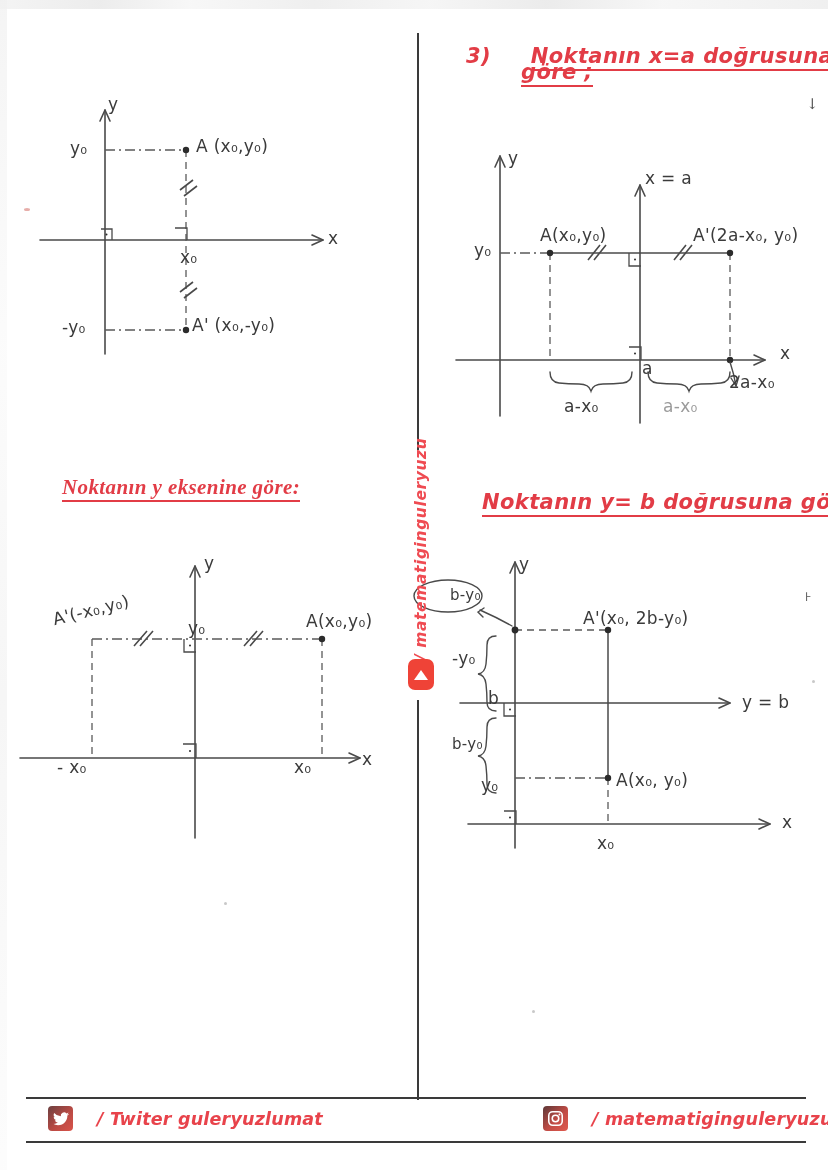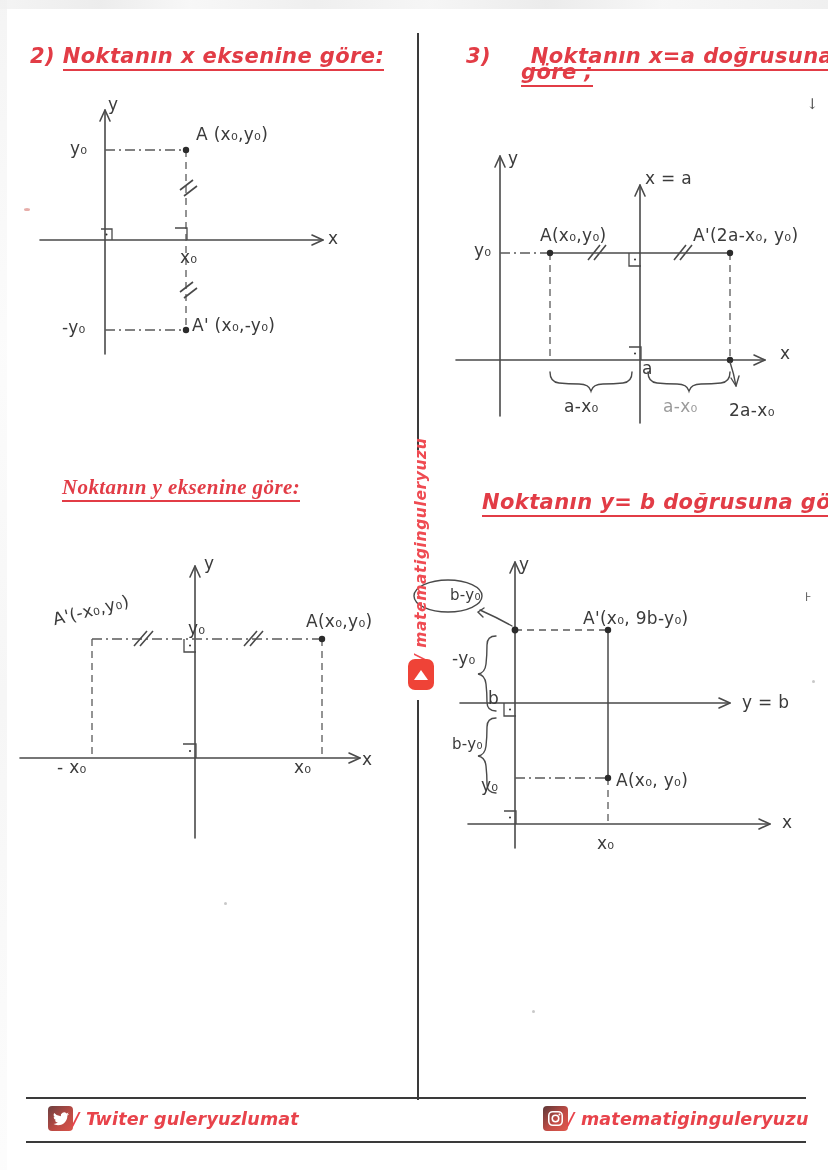--- a/index.html
+++ b/index.html
@@ -69,21 +69,21 @@
   .wm-badge .tri{
     width:0;height:0;border-left:7px solid transparent;border-right:7px solid transparent;
     border-bottom:10px solid #fff;
   }
 
   
   .footer{position:absolute;left:26px;top:1097px;width:780px;height:46px;}
   .frule{position:absolute;left:0;width:780px;background:#3a3a3a;}
   .frule.top{top:0;height:2.4px;}
   .frule.bot{top:44px;height:2.4px;}
-  .fitem{position:absolute;top:9px;display:flex;align-items:center;gap:0;}
+  .fitem{position:absolute;top:9px;display:flex;align-items:center;gap:24px;}
   .ficon{width:25px;height:25px;border-radius:4px;display:flex;align-items:center;justify-content:center;flex:0 0 auto;}
   .ficon.tw{background:linear-gradient(135deg,#6b4040,#b94a44 55%,#d9534a);}
   .ficon.ig{background:linear-gradient(135deg,#5c3838,#c14b45 55%,#e05a4e);}
   .fhandle{
     color:#e8434b;font-family:"DejaVu Sans", sans-serif;
     font-style:italic;font-weight:600;font-size:17.5px;letter-spacing:.2px;white-space:nowrap;
   }
   .margin-mark{position:absolute;color:#555;font-size:15px;font-family:"DejaVu Serif",serif;}
 </style>
 </head>
@@ -93,24 +93,20 @@
 
   <div class="scan-top"></div>
   <div class="scan-left"></div>
   <div class="speck" style="left:24px;top:208px;width:6px;height:3px;background:#d36b64;"></div>
   <div class="speck" style="left:532px;top:1010px;width:3px;height:3px;"></div>
   <div class="speck" style="left:224px;top:902px;width:3px;height:3px;"></div>
 
   <div class="vdiv" style="left:417px;top:33px;height:417px;"></div>
   <div class="vdiv" style="left:417px;top:700px;height:400px;"></div>
 
-  <div class="heading red-ink" style="left:30px;top:44px;font-size:21px;">
-    <span class="num">2)</span>
-    <span class="u-line">Noktanın  x eksenine göre:</span>
-  </div>
 
   <svg width="360" height="300" style="left:60px;top:92px;">
 
     <line class="axis" x1="45" y1="262" x2="45" y2="18"></line>
     <path class="axis" d="M45 18 L40 29 M45 18 L50 29"></path>
 
     <line class="axis" x1="-20" y1="148" x2="263" y2="148"></line>
     <path class="axis" d="M263 148 L252 143 M263 148 L252 153"></path>
 
     <line class="dashdot" x1="45" y1="58" x2="126" y2="58"></line>
@@ -127,21 +123,21 @@
 
     <path class="ra" d="M115 136 L127 136 L127 148"></path>
 
     <circle class="dot" cx="126" cy="58" r="3.2"></circle>
     <circle class="dot" cx="126" cy="238" r="3.2"></circle>
   </svg>
 
   <div class="pen" style="left:70px;top:138px;">y₀</div>
   <div class="pen" style="left:62px;top:317px;">-y₀</div>
   <div class="pen" style="left:180px;top:247px;">x₀</div>
-  <div class="pen" style="left:196px;top:124px;">A (x₀,y₀)</div>
+  <div class="pen" style="left:196px;top:136px;">A (x₀,y₀)</div>
   <div class="pen" style="left:192px;top:315px;">A' (x₀,-y₀)</div>
   <div class="pen" style="left:108px;top:94px;">y</div>
   <div class="pen" style="left:328px;top:228px;">x</div>
 
   <div class="heading red-ink" style="left:62px;top:475px;font-size:21px;font-family:Liberation Serif, serif;">
     <span class="u-line">Noktanın  y eksenine göre:</span>
   </div>
 
   <svg width="380" height="290" style="left:30px;top:548px;">
 
@@ -221,21 +217,21 @@
     <path class="brace" d="M280 214 q4 12 6 24"></path>
     <path class="brace" d="M286 238 L281 230 M286 238 L289 228"></path>
   </svg>
 
   <div class="pen" style="left:474px;top:240px;">y₀</div>
   <div class="pen" style="left:540px;top:225px;">A(x₀,y₀)</div>
   <div class="pen" style="left:693px;top:225px;">A'(2a-x₀, y₀)</div>
   <div class="pen" style="left:642px;top:358px;">a</div>
   <div class="pen" style="left:564px;top:396px;">a-x₀</div>
   <div class="pen" style="left:663px;top:396px;color:#9b9b9b;">a-x₀</div>
-  <div class="pen" style="left:729px;top:400px;">2a-x₀</div>
+  <div class="pen" style="left:729px;top:372px;">2a-x₀</div>
   <div class="pen" style="left:508px;top:148px;">y</div>
   <div class="pen" style="left:780px;top:343px;">x</div>
   <div class="pen" style="left:645px;top:168px;">x = a</div>
 
   <div class="heading red-ink" style="left:482px;top:490px;font-size:21px;">
     <span class="u-line">Noktanın  y= b doğrusuna göre;</span>
   </div>
 
   <svg width="370" height="320" style="left:450px;top:548px;">
 
@@ -275,21 +271,21 @@
     <path class="brace" d="M30 62 q18 8 32 16"></path>
     <path class="brace" d="M34 60 L28 64 L33 69"></path>
   </svg>
 
   <div class="pen sm" style="left:450px;top:586px;">b-y₀</div>
   <div class="pen" style="left:452px;top:648px;">-y₀</div>
   <div class="pen" style="left:488px;top:688px;">b</div>
   <div class="pen sm" style="left:452px;top:735px;">b-y₀</div>
   <div class="pen" style="left:481px;top:775px;">y₀</div>
   <div class="pen" style="left:597px;top:833px;">x₀</div>
-  <div class="pen" style="left:583px;top:608px;">A'(x₀, 9b-y₀)</div>
+  <div class="pen" style="left:583px;top:608px;">A'(x₀, 2b-y₀)</div>
   <div class="pen" style="left:616px;top:770px;">A(x₀, y₀)</div>
   <div class="pen" style="left:519px;top:554px;">y</div>
   <div class="pen" style="left:782px;top:812px;">x</div>
   <div class="pen" style="left:742px;top:692px;">y = b</div>
 
   <div class="wm" style="left:412px;top:455px;height:205px;">/ matematiginguleryuzu</div>
   <div class="wm-badge" style="left:408px;top:659px;">
     <span class="tri"></span>
   </div>
 

